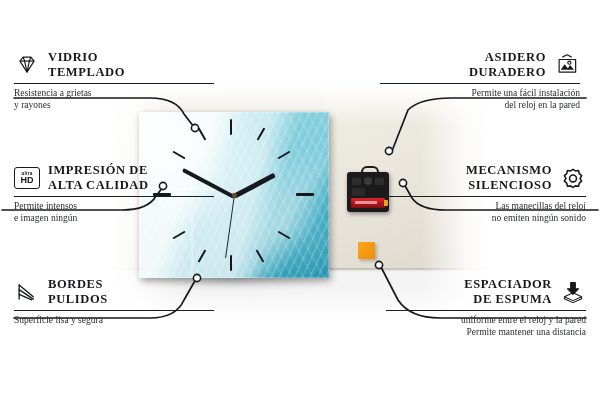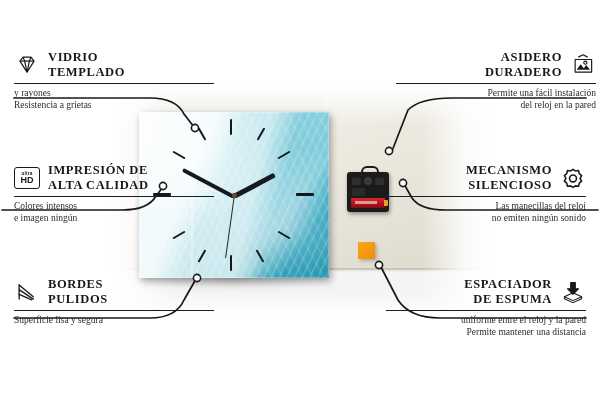--- a/index.html
+++ b/index.html
@@ -95,21 +95,21 @@
         display:flex;flex-direction:column;align-items:center;justify-content:center;box-sizing:border-box;}
   .hd-ultra{font-size:4.6px;font-weight:bold;letter-spacing:.2px;line-height:5px;color:#17191c;
         font-family:"Liberation Sans", sans-serif;}
   .hd-hd{font-size:9px;font-weight:bold;line-height:9px;color:#17191c;
         font-family:"Liberation Sans", sans-serif;}
 
   
   #f-vidrio{left:14px;top:50px;}
   #f-impresion{left:14px;top:163px;}
   #f-bordes{left:14px;top:277px;}
-  #f-asidero{left:396px;top:50px;}
+  #f-asidero{left:380px;top:50px;}
   #f-mecanismo{left:386px;top:163px;}
   #f-espaciador{left:386px;top:277px;}
 </style>
 </head>
 <body>
 
 <div id="stage">
 
   <div class="scene">
     <div class="wall"></div>
@@ -200,39 +200,39 @@
             <path d="M21,4 L19,9 L16,23"></path>
         </g>
       </svg>
       <div class="ttl">
         <div>VIDRIO</div>
         <div>TEMPLADO</div>
       </div>
     </div>
     <div class="rule"></div>
     <div class="desc">
+      <div>Resistencia a grietas</div>
       <div>y rayones</div>
-      <div>Resistencia a grietas</div>
     </div>
   </div>
 
   <div class="feat left" id="f-impresion">
     <div class="head">
       <div class="hd-badge ico">
         <div class="hd-ultra">ultra</div>
         <div class="hd-hd">HD</div>
       </div>
       <div class="ttl">
         <div>IMPRESIÓN DE</div>
         <div>ALTA CALIDAD</div>
       </div>
     </div>
     <div class="rule"></div>
     <div class="desc">
-      <div>Colores intensos</div>
+      <div>Permite intensos</div>
       <div>e imagen ningún</div>
     </div>
   </div>
 
   <div class="feat left" id="f-bordes">
     <div class="head">
       <svg class="ico" viewBox="0 0 32 28">
         <g stroke="#17191c" stroke-width="1.7" stroke-linecap="round">
           <path d="M6,5 L24,20"></path>
             <path d="M6,11 L24,23"></path>

